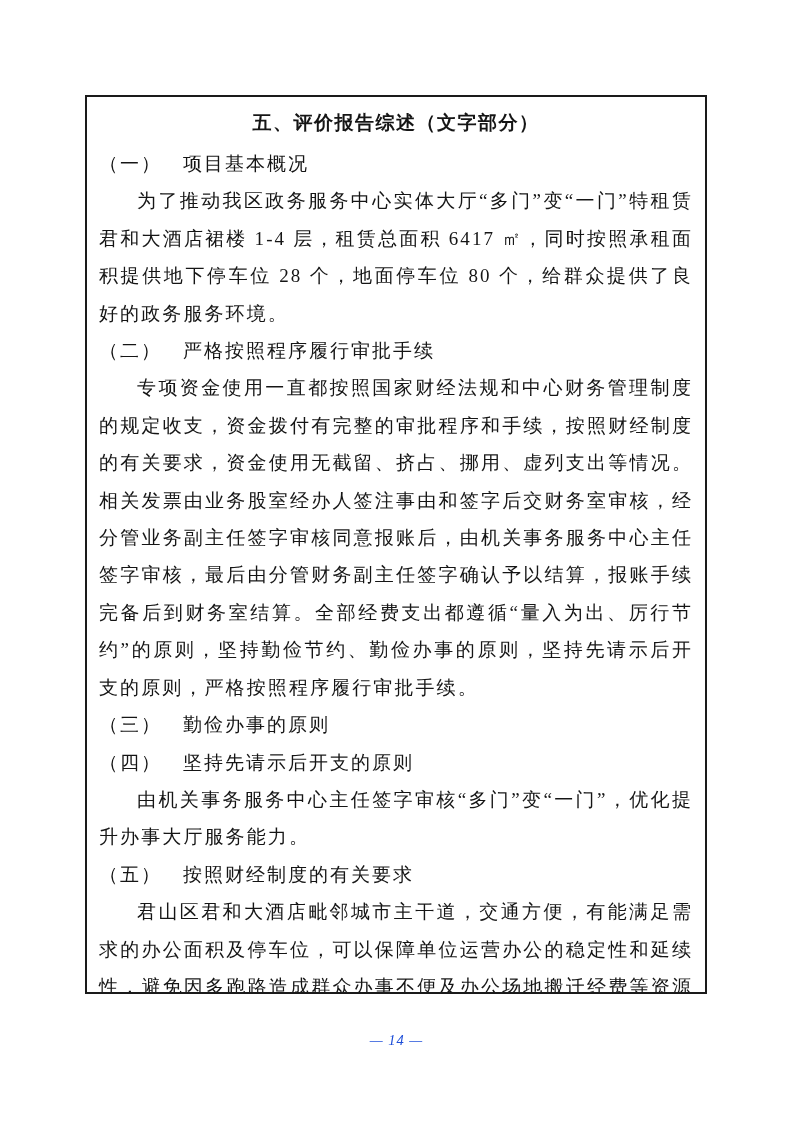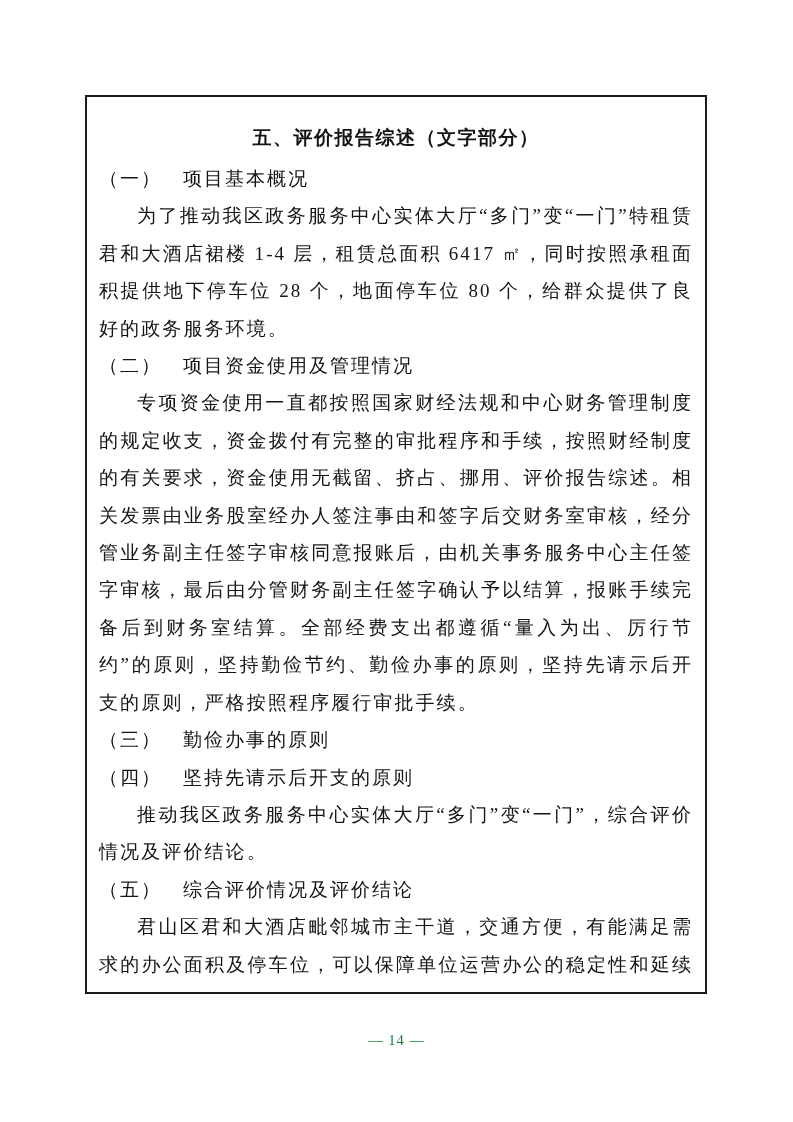--- a/index.html
+++ b/index.html
@@ -17,21 +17,21 @@
     overflow: hidden;
   }
   .border-box {
     position: absolute;
     left: 85px;
     top: 95px;
     width: 622px;
     height: 899px;
     border: 2px solid #1a1a1a;
     box-sizing: border-box;
-    padding: 19px 12px 0 12px;
+    padding: 4px 12px 0 12px;
     overflow: hidden;
   }
   .doc-title {
     margin: 0;
     font-size: 19px;
     font-weight: bold;
     text-align: center;
     line-height: 44px;
     letter-spacing: 1.5px;
     white-space: nowrap;
@@ -56,51 +56,52 @@
     text-align-last: justify;
   }
   .page-number {
     position: absolute;
     left: 0;
     top: 1032px;
     width: 100%;
     text-align: center;
     font-size: 14.5px;
     letter-spacing: 1px;
-    color: #15803d;
+    color: #1d4ed8;
+    font-style: italic;
   }
 </style>
 </head>
 <body>
 
 <div class="page">
   <div class="border-box">
 
     <h1 class="doc-title">五、评价报告综述（文字部分）</h1>
 
     <section>
       <h2 class="section-heading">（一）　项目基本概况</h2>
       <p class="section-paragraph">为了推动我区政务服务中心实体大厅“多门”变“一门”特租赁君和大酒店裙楼 1-4 层，租赁总面积 6417 ㎡，同时按照承租面积提供地下停车位 28 个，地面停车位 80 个，给群众提供了良好的政务服务环境。</p>
     </section>
 
     <section>
-      <h2 class="section-heading">（二）　项目资金使用及管理情况</h2>
-      <p class="section-paragraph">专项资金使用一直都按照国家财经法规和中心财务管理制度的规定收支，资金拨付有完整的审批程序和手续，按照财经制度的有关要求，资金使用无截留、挤占、挪用、评价报告综述。相关发票由业务股室经办人签注事由和签字后交财务室审核，经分管业务副主任签字审核同意报账后，由机关事务服务中心主任签字审核，最后由分管财务副主任签字确认予以结算，报账手续完备后到财务室结算。全部经费支出都遵循“量入为出、厉行节约”的原则，坚持勤俭节约、勤俭办事的原则，坚持先请示后开支的原则，严格按照程序履行审批手续。</p>
+      <h2 class="section-heading">（二）　严格按照程序履行审批手续</h2>
+      <p class="section-paragraph">专项资金使用一直都按照国家财经法规和中心财务管理制度的规定收支，资金拨付有完整的审批程序和手续，按照财经制度的有关要求，资金使用无截留、挤占、挪用、虚列支出等情况。相关发票由业务股室经办人签注事由和签字后交财务室审核，经分管业务副主任签字审核同意报账后，由机关事务服务中心主任签字审核，最后由分管财务副主任签字确认予以结算，报账手续完备后到财务室结算。全部经费支出都遵循“量入为出、厉行节约”的原则，坚持勤俭节约、勤俭办事的原则，坚持先请示后开支的原则，严格按照程序履行审批手续。</p>
     </section>
 
     <section>
       <h2 class="section-heading">（三）　勤俭办事的原则</h2>
     </section>
 
     <section>
       <h2 class="section-heading">（四）　坚持先请示后开支的原则</h2>
-      <p class="section-paragraph">推动我区政务服务中心实体大厅“多门”变“一门”，综合评价情况及评价结论。</p>
+      <p class="section-paragraph">由机关事务服务中心主任签字审核“多门”变“一门”，优化提升办事大厅服务能力。</p>
     </section>
 
     <section>
-      <h2 class="section-heading">（五）　综合评价情况及评价结论</h2>
+      <h2 class="section-heading">（五）　按照财经制度的有关要求</h2>
       <p class="section-paragraph continued">君山区君和大酒店毗邻城市主干道，交通方便，有能满足需求的办公面积及停车位，可以保障单位运营办公的稳定性和延续性，避免因多跑路造成群众办事不便及办公场地搬迁经费等资源浪费，且该项目参</p>
     </section>
 
   </div>
 
   <div class="page-number">— 14 —</div>
 </div>
 
 </body></html>

